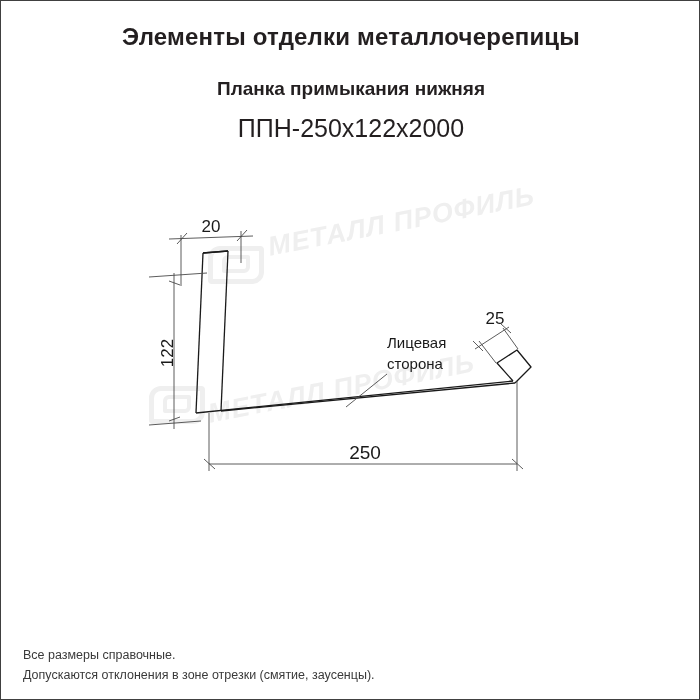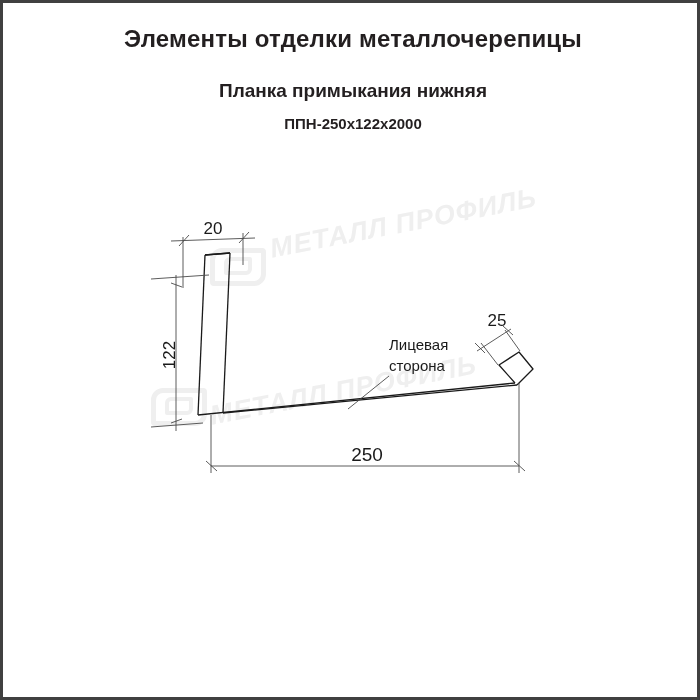--- a/index.html
+++ b/index.html
@@ -12,21 +12,21 @@
     background: #ffffff;
     font-family: "Liberation Sans", sans-serif;
     color: #231f20;
     position: relative;
     overflow: hidden;
   }
   .page {
     position: relative;
     width: 700px;
     height: 700px;
-    border: 3px solid #404040;
+    border: 1px solid #404040;
     box-sizing: border-box;
   }
   .title-block {
     position: absolute;
     top: 22px;
     left: 0;
     width: 700px;
     text-align: center;
   }
   .main-title {
@@ -36,22 +36,22 @@
     margin: 0 0 26px 0;
     line-height: 1.2;
   }
   .sub-title {
     font-size: 19px;
     font-weight: bold;
     margin: 0 0 12px 0;
     line-height: 1.2;
   }
   .code-title {
-    font-size: 15px;
-    font-weight: bold;
+    font-size: 25px;
+    font-weight: normal;
     margin: 0;
     line-height: 1.2;
   }
   .drawing {
     position: absolute;
     top: 180px;
     left: 0;
     width: 700px;
     height: 340px;
     text-align: center;
@@ -177,14 +177,18 @@
 
       <g stroke="#4a4a4a" stroke-width="0.9" fill="none">
         <line x1="386" y1="193" x2="345" y2="226"></line>
       </g>
       <text x="386" y="167" text-anchor="start" font-family="Liberation Sans, sans-serif" font-size="15" fill="#1a1a1a">Лицевая</text>
       <text x="386" y="188" text-anchor="start" font-family="Liberation Sans, sans-serif" font-size="15" fill="#1a1a1a">сторона</text>
 
     </svg>
   </div>
 
+  <div class="footer">
+    <div>Все размеры справочные.</div>
+    <div>Допускаются отклонения в зоне отрезки (смятие, заусенцы).</div>
+  </div>
 
 </div>
 
 </body></html>

